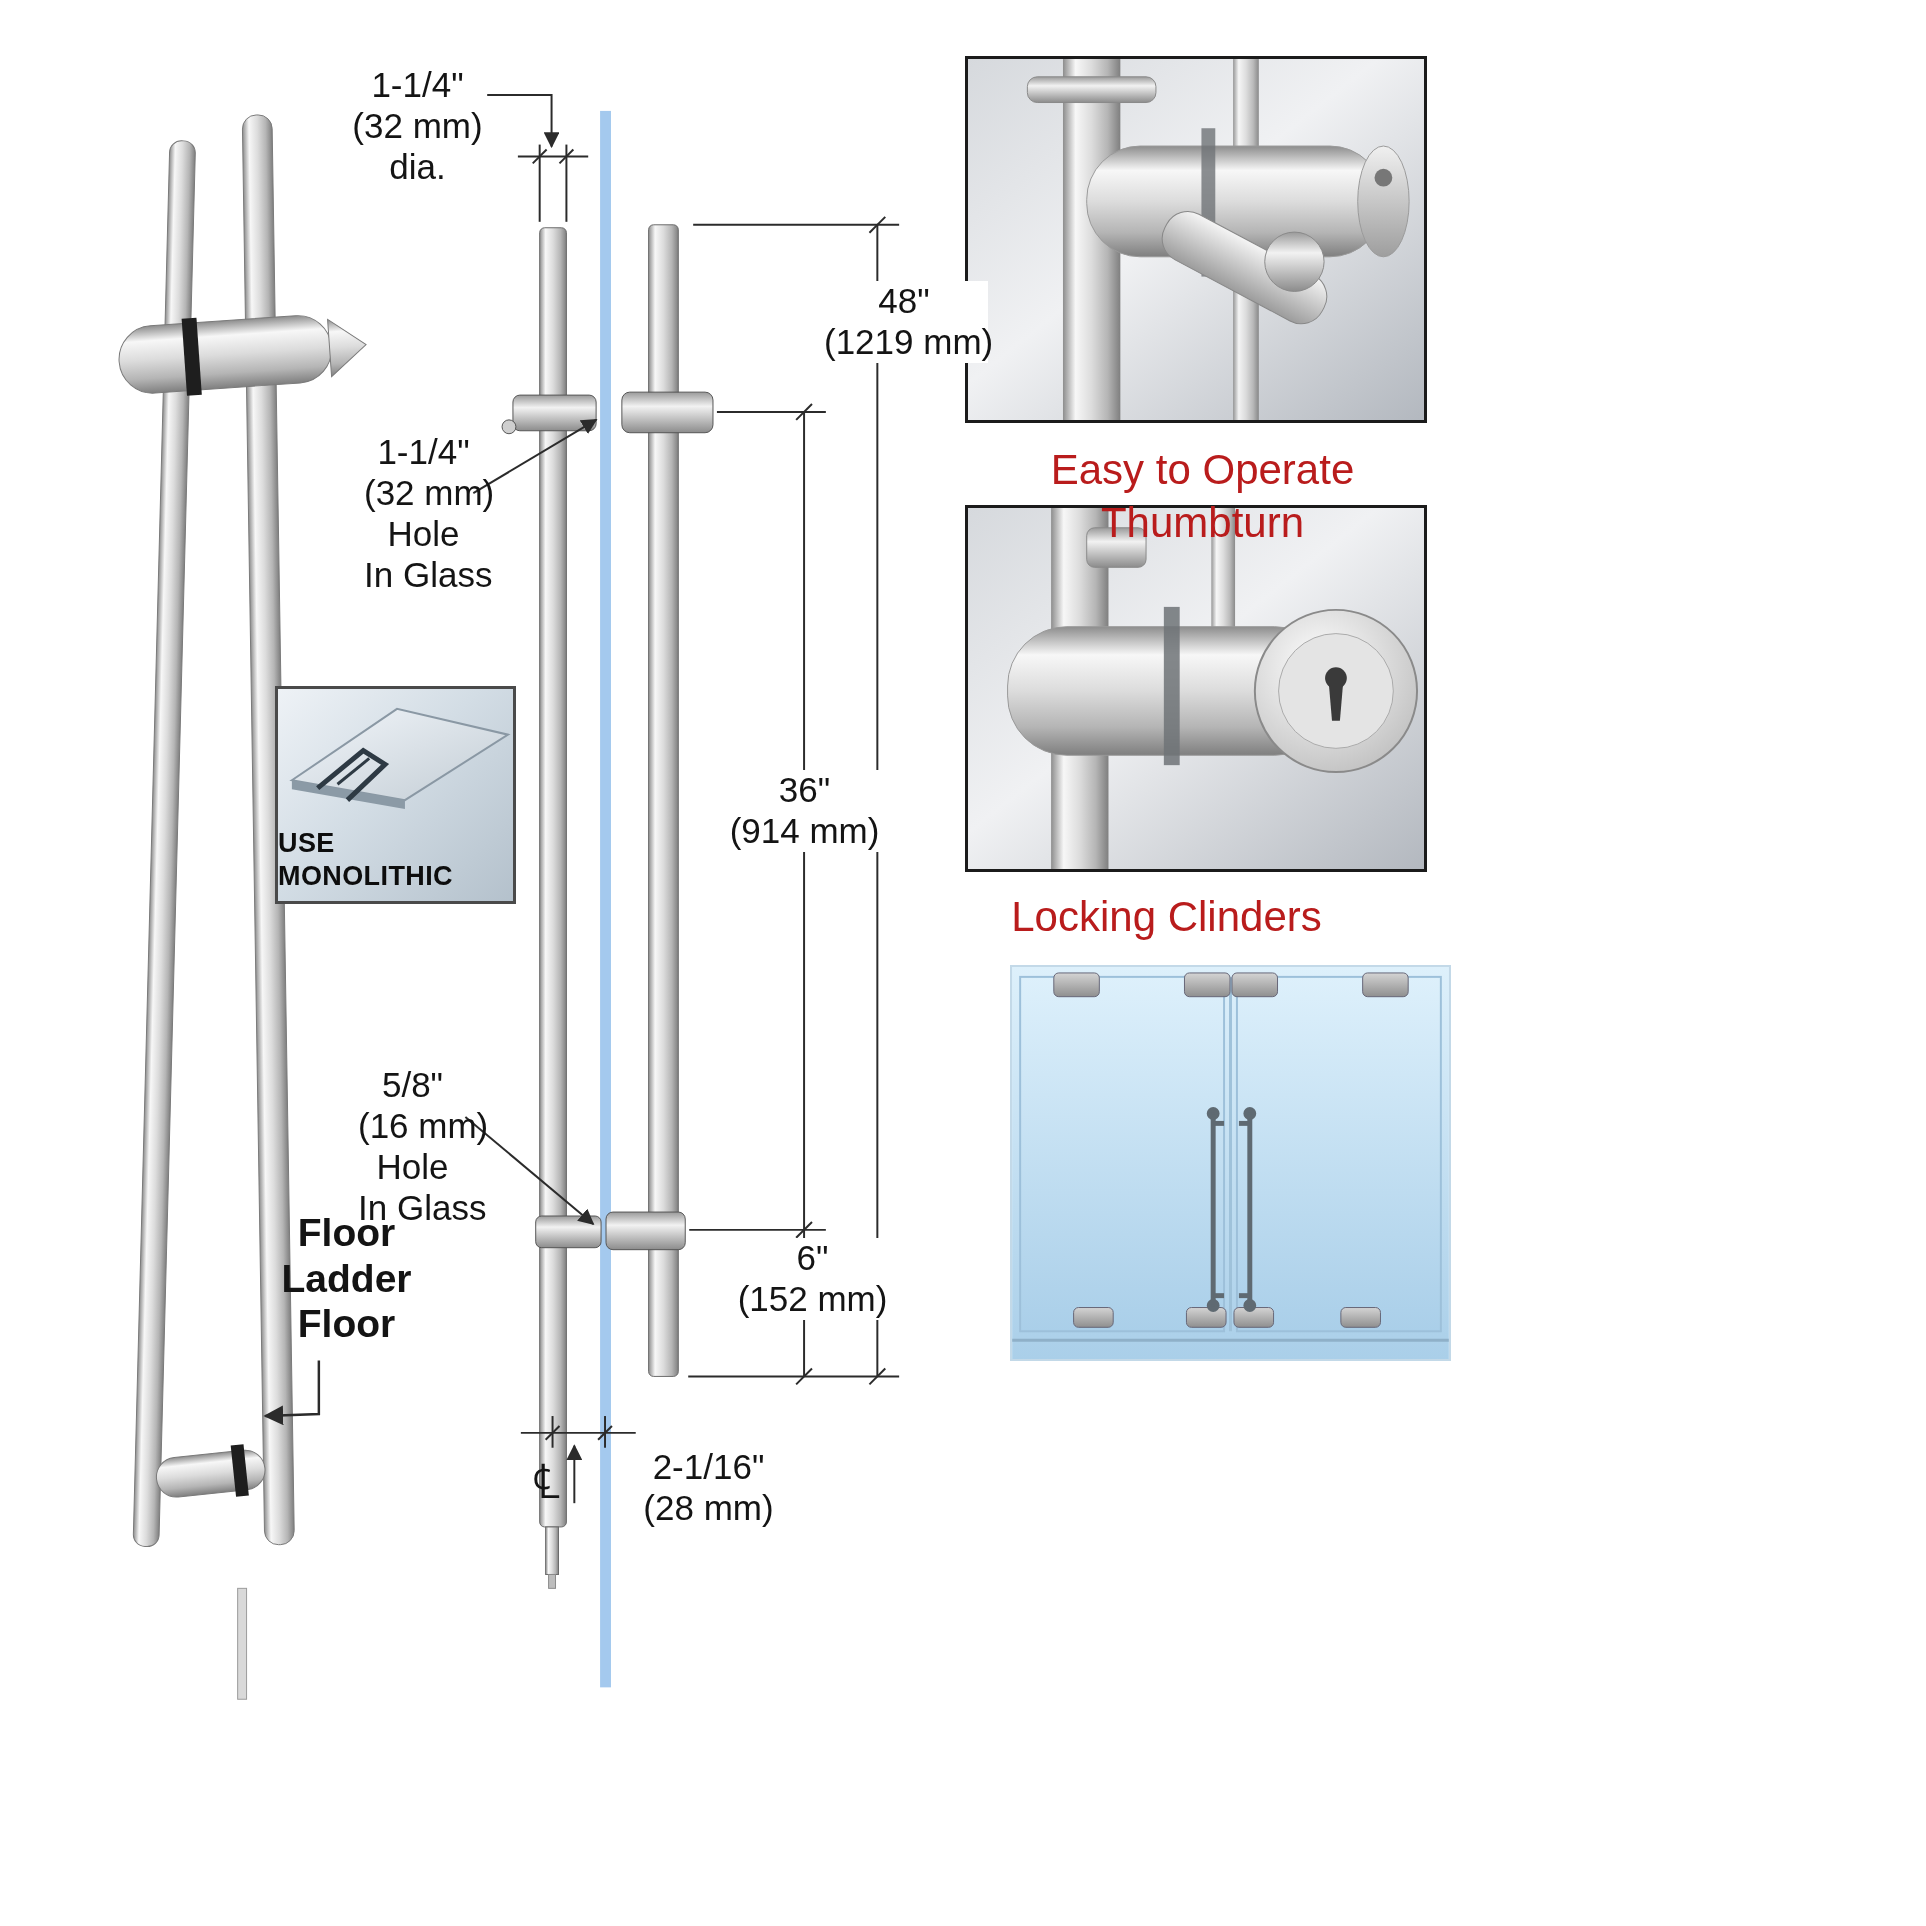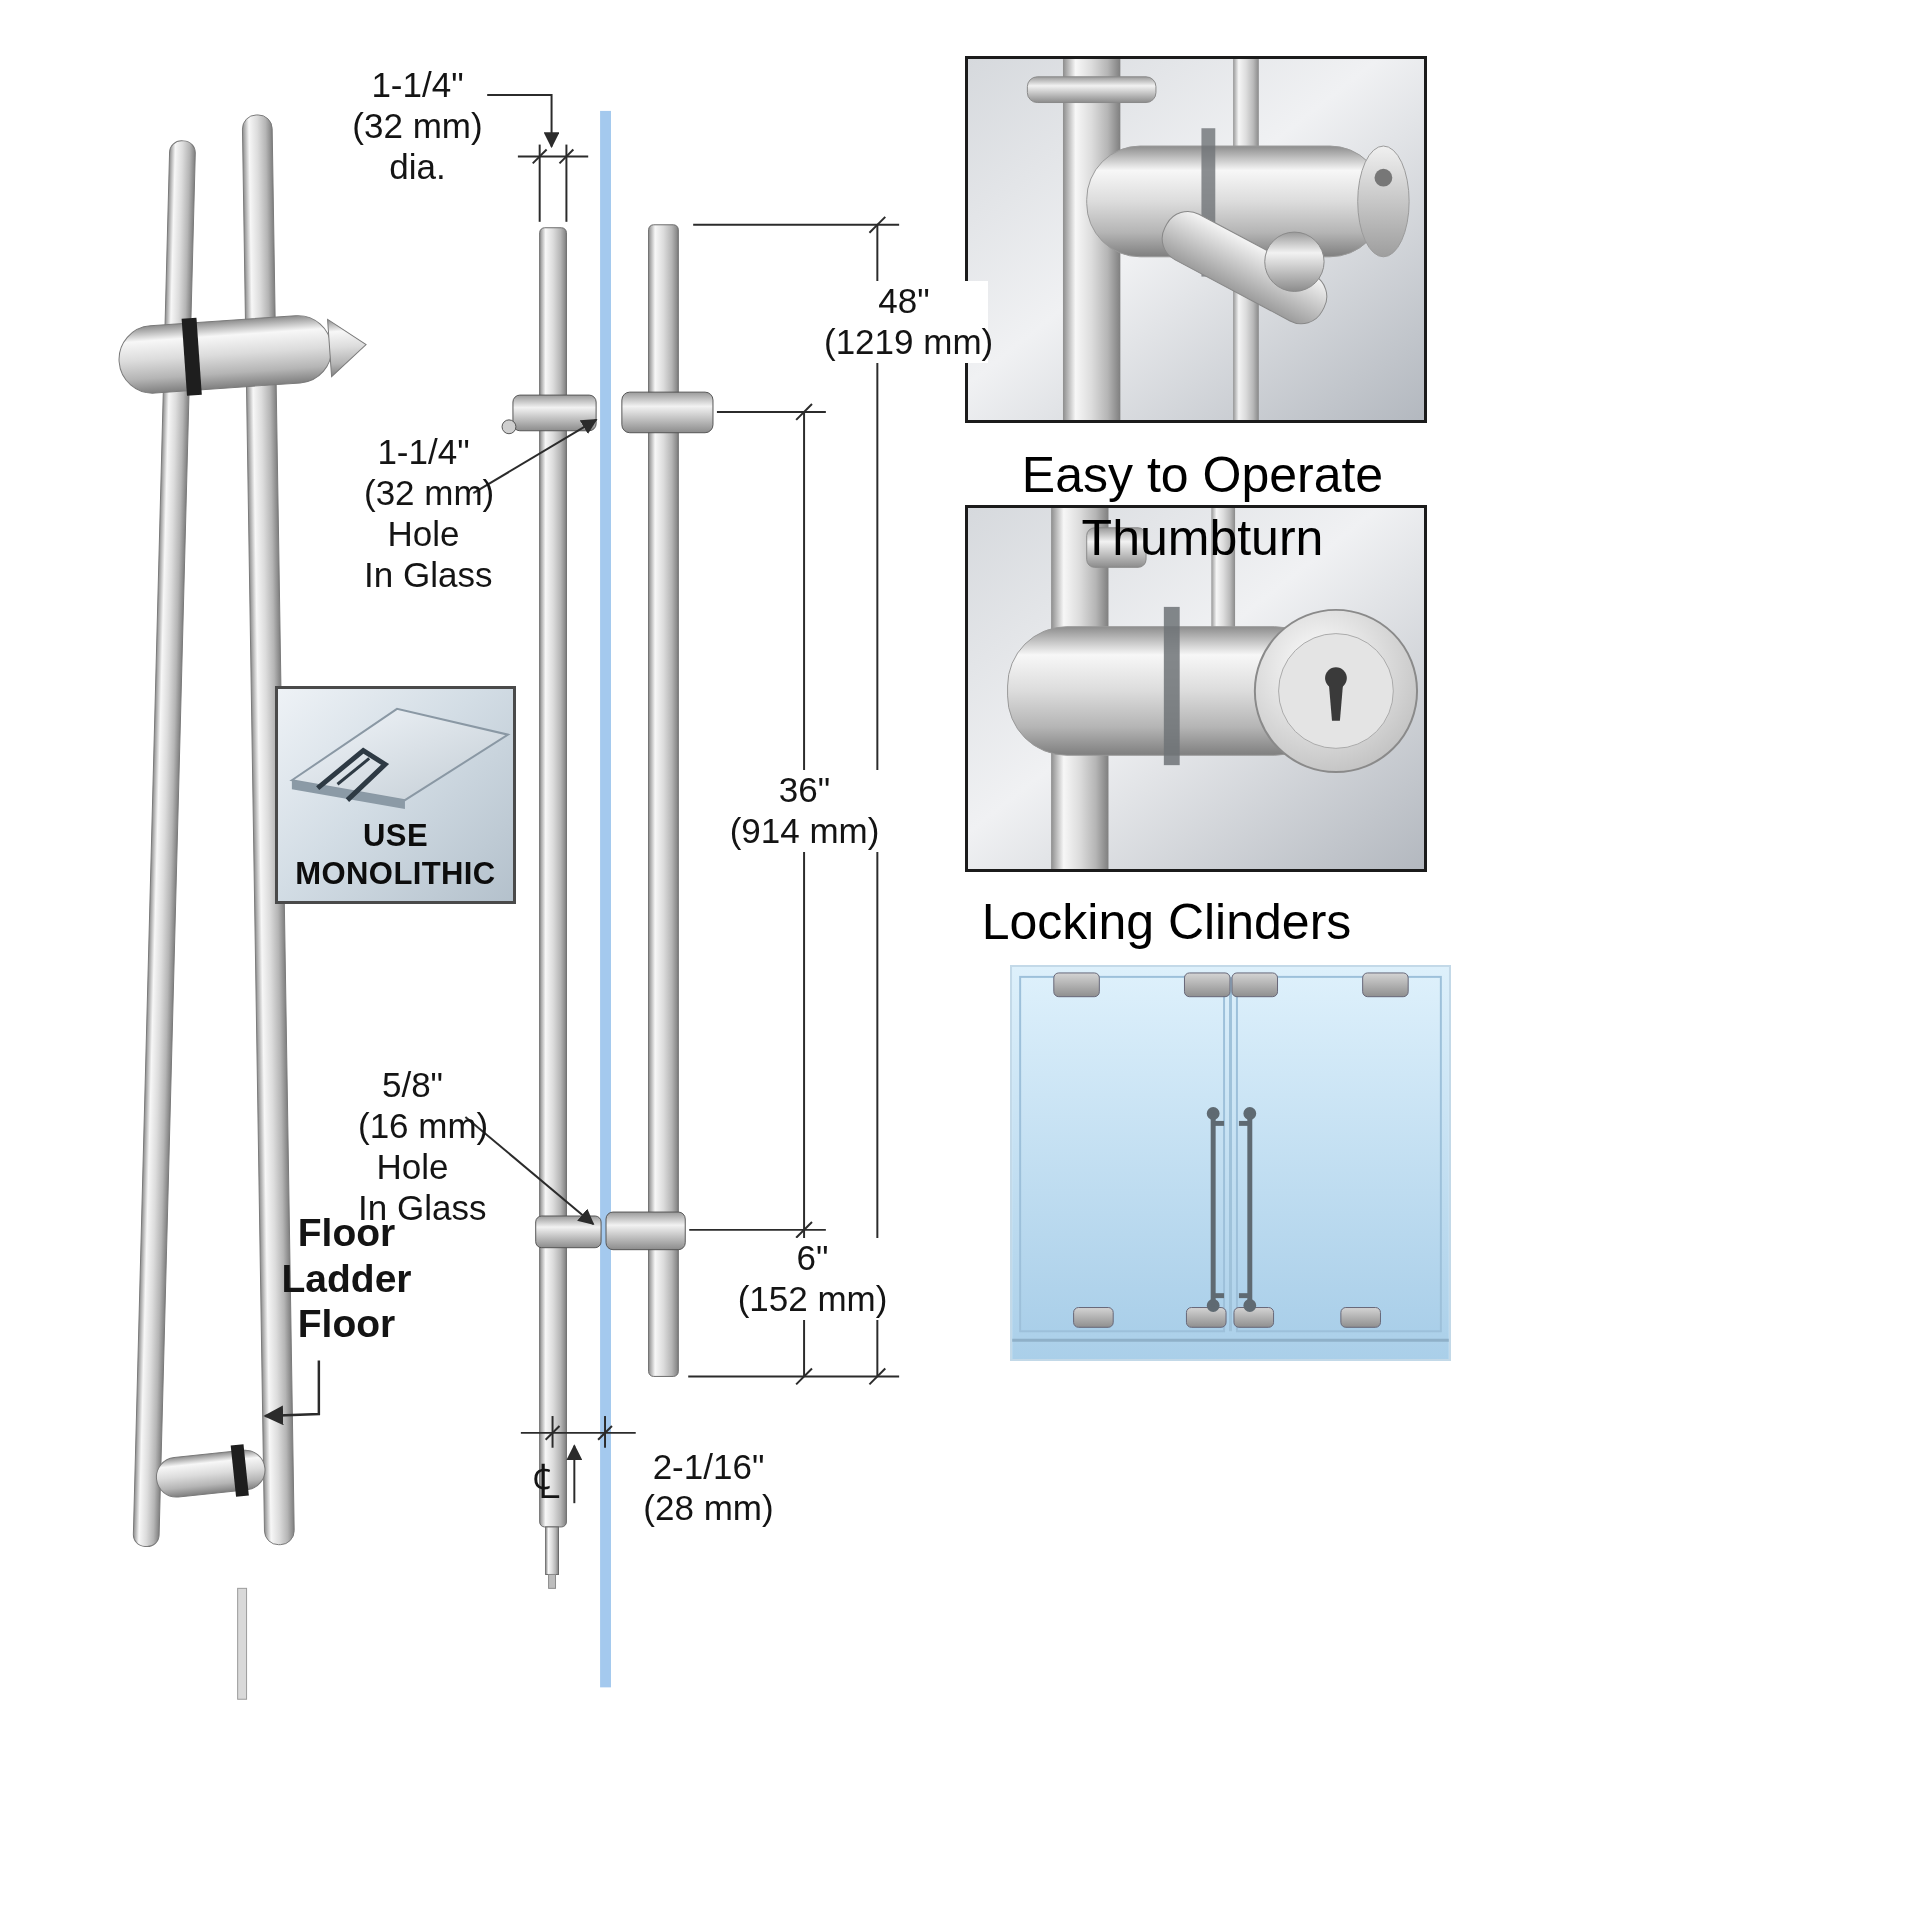--- a/index.html
+++ b/index.html
@@ -11,34 +11,34 @@
     position:relative;
   }
   #canvas { position:absolute; inset:0; width:1927px; height:1927px; background:#fff; overflow:hidden; }
   svg.fullsvg { position:absolute; left:0; top:0; }
 
   .lbl { position:absolute; font-size:35px; line-height:1.17; color:#141414; text-align:center; white-space:nowrap; z-index:3; }
   .lbl span { display:block; }
   .whitebg { background:#ffffff; padding:0 4px; }
   .big { font-size:39px;font-weight:bold; }
 
-  .caption { position:absolute; font-size:50px; line-height:1.25; color:#000000; text-align:center; z-index:3; }
+  .caption { position:absolute; font-size:42px; line-height:1.25; color:#b91c1c; text-align:center; z-index:3; }
   .caption span { display:block; }
 
   .photo { position:absolute; border:3px solid #1b1b1b; background:#dfe1e4; overflow:hidden; z-index:2; }
   .photo svg { display:block; }
 
   .illus { position:absolute; border:2px solid #c3d9e8; overflow:hidden; z-index:2; background:#d9edf9; }
 
   .badge { position:absolute; left:275px; top:686px; width:241px; height:218px;
            border:3px solid #4a4a4a; z-index:2;
            background:linear-gradient(135deg,#eef2f6 0%,#d3dde5 45%,#b4c1cc 100%); }
   .badge-art { position:absolute; left:0; top:0; width:100%; height:131px; }
-  .badge-text { position:absolute; left:0; right:0; bottom:8px; text-align:center;
-                font-weight:bold; font-size:31px; line-height:1.22; color:#0d0d0d; letter-spacing:0.4px; }
+  .badge-text { position:absolute; left:0; right:0; bottom:8px; 
+                font-weight:bold; font-size:27px; line-height:1.22; color:#0d0d0d; letter-spacing:0.4px; }
   .badge-text span { display:block; }
 
   .cl-symbol { position:absolute; left:517px; top:1447px; width:59px; font-size:48px; text-align:center; z-index:3; }
 </style>
 </head>
 <body>
 
 <div id="canvas">
 
   <svg class="fullsvg" width="1927" height="1927" viewBox="0 0 1946 1946">

